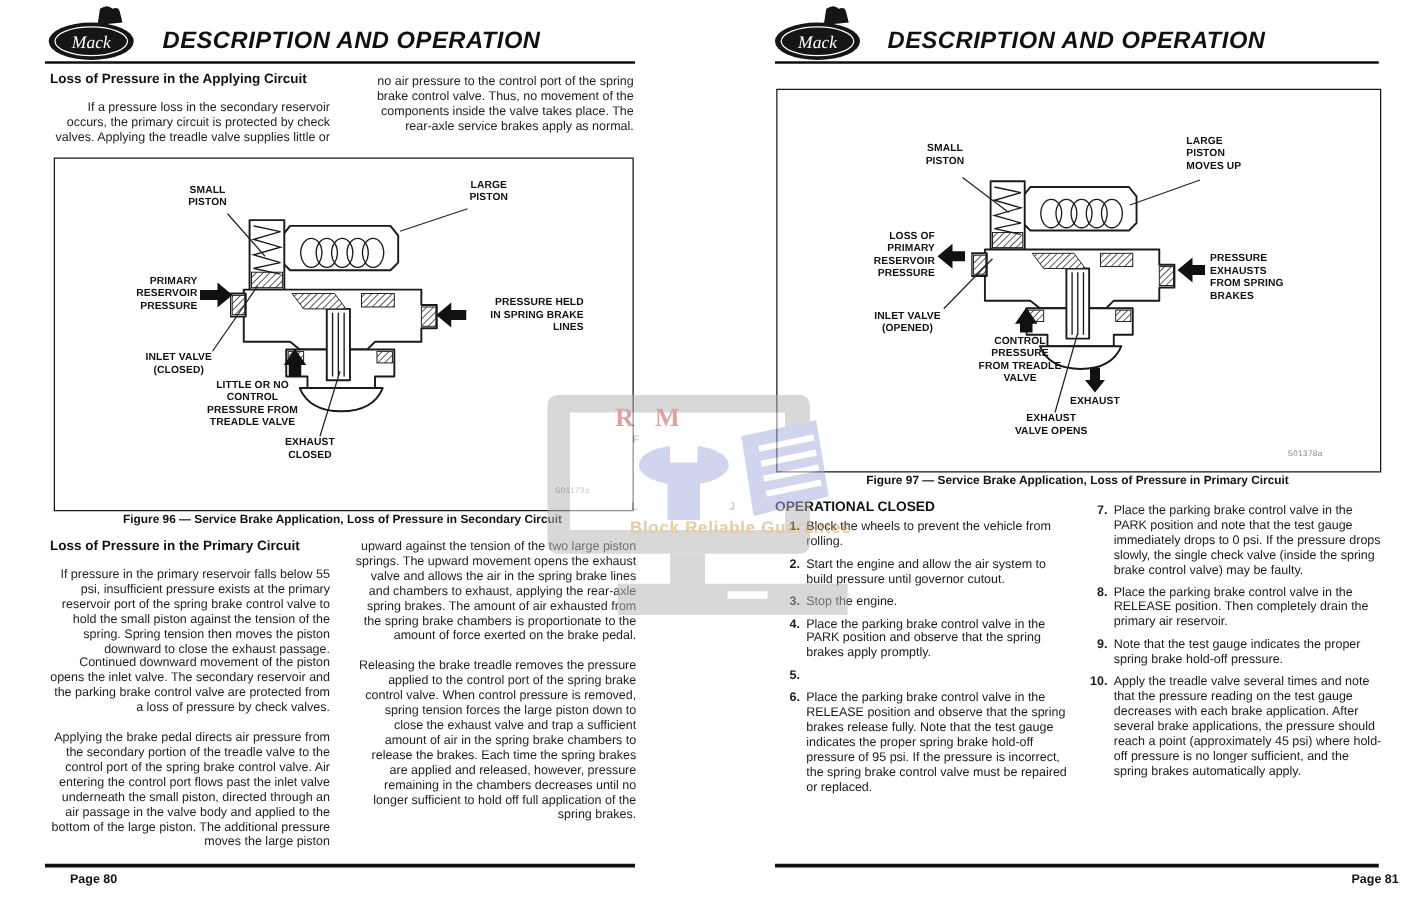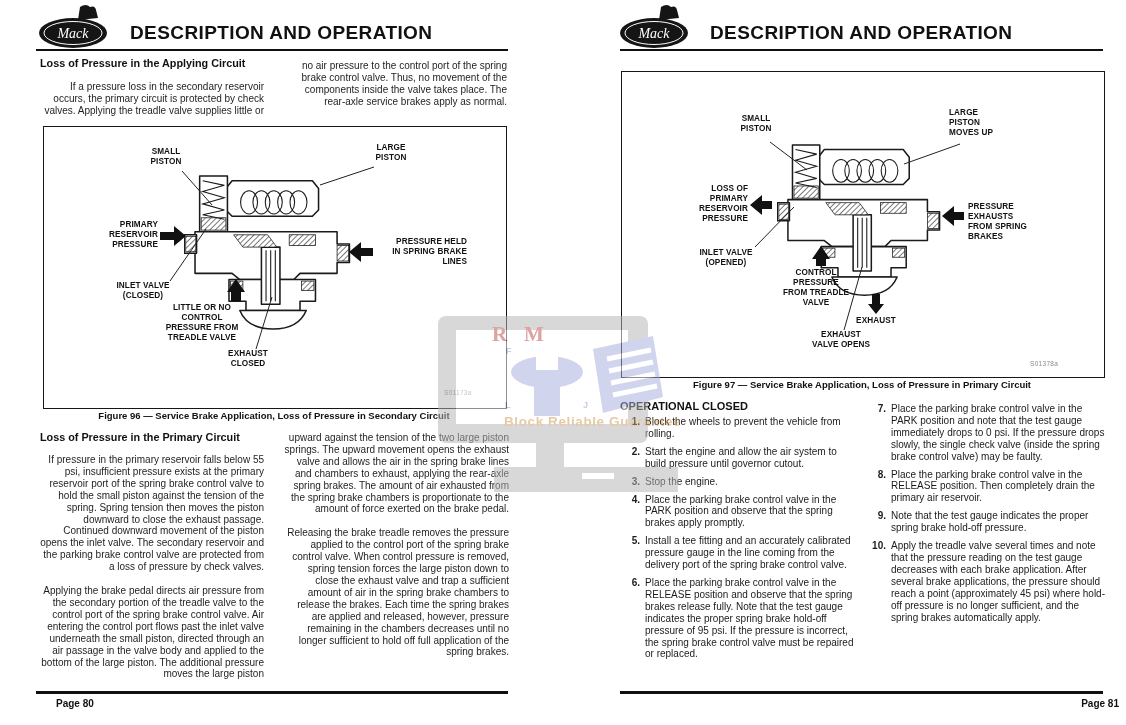--- a/index.html
+++ b/index.html
@@ -1,19 +1,19 @@
 <!DOCTYPE html>
 <html><head>
 <meta charset="utf-8">
 <style>
   html,body{margin:0;padding:0;background:#fff;}
   .stage{position:relative;width:1126px;height:725px;background:#fff;overflow:hidden;
          font-family:"Liberation Sans",sans-serif;color:#1b1b1b;}
   .abs{position:absolute;}
-  .page-title{font-size:19px;font-weight:700;letter-spacing:.4px;color:#111;white-space:nowrap;}
+  .page-title{font-size:19px;font-weight:700;letter-spacing:.4px;color:#111;white-space:nowrap;font-style:italic;}
   .rule{background:#111;height:1.8px;}
   .thickrule{background:#111;height:2.6px;}
   .h1{font-size:10.8px;font-weight:700;color:#111;}
   .body-col{font-size:10px;line-height:11.9px;color:#1e1e1e;text-align:right;}
   .body-col p{margin:0 0 12px 0;}
   .figbox{border:1.6px solid #161616;background:#fff;}
   .figcap{font-size:9.5px;font-weight:700;text-align:center;color:#111;}
   .lbl{position:absolute;font-size:8.2px;line-height:10px;font-weight:700;color:#111;
        white-space:pre-line;letter-spacing:.1px;}
   .code{position:absolute;font-size:6.5px;color:#8a8a8a;letter-spacing:.3px;}
@@ -202,21 +202,20 @@
       <div class="li">
           <span class="num">3.</span>
           <span class="txt">Stop the engine.</span>
         </div>
       <div class="li">
           <span class="num">4.</span>
           <span class="txt">Place the parking brake control valve in the PARK position and observe that the spring brakes apply promptly.</span>
         </div>
       <div class="li">
           <span class="num">5.</span>
-          <span class="txt">Install a tee fitting and an accurately calibrated pressure gauge in the line coming from the delivery port of the spring brake control valve.</span>
         </div>
       <div class="li">
           <span class="num">6.</span>
           <span class="txt">Place the parking brake control valve in the RELEASE position and observe that the spring brakes release fully. Note that the test gauge indicates the proper spring brake hold-off pressure of 95 psi. If the pressure is incorrect, the spring brake control valve must be repaired or replaced.</span>
         </div>
     </div>
 
     <div class="abs" style="left:866px;top:403px;width:242px">
       <div class="li">
           <span class="num">7.</span>

